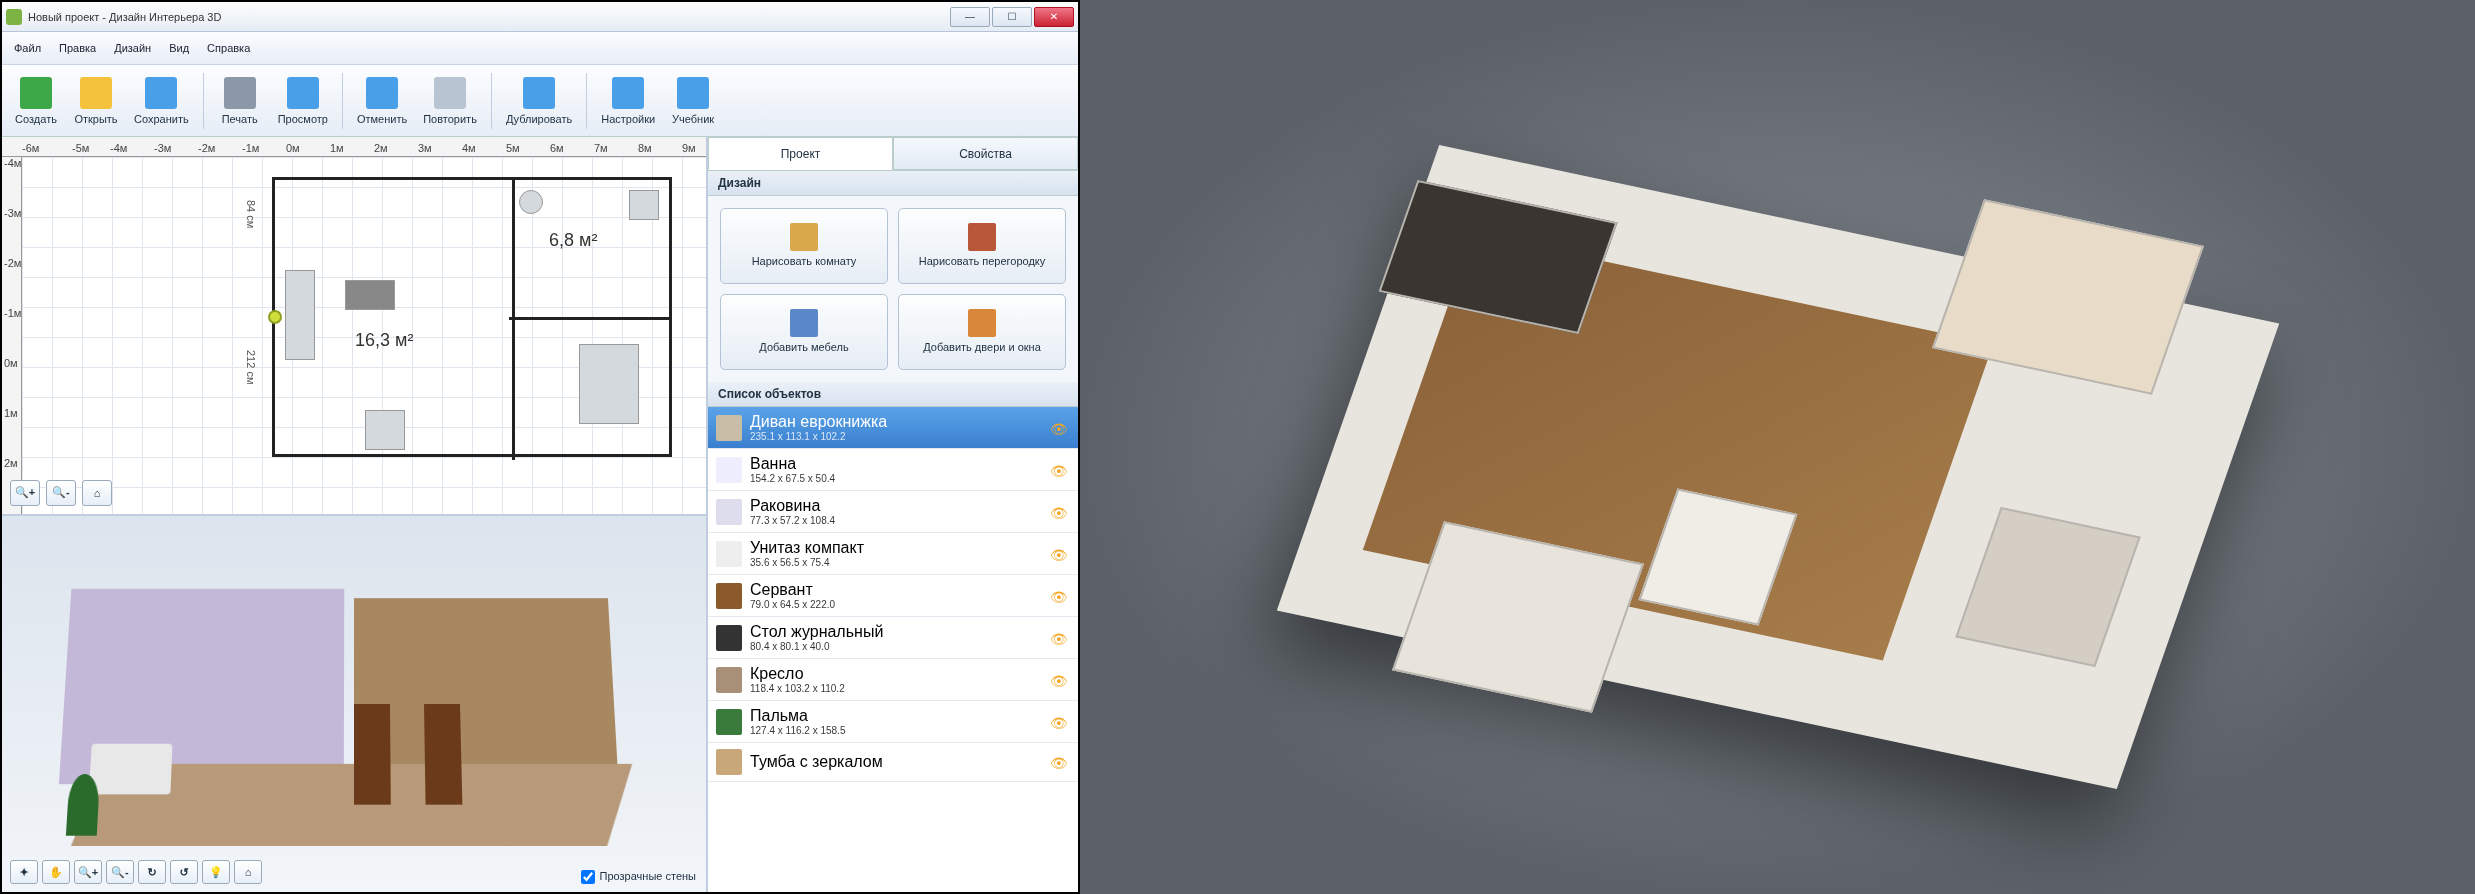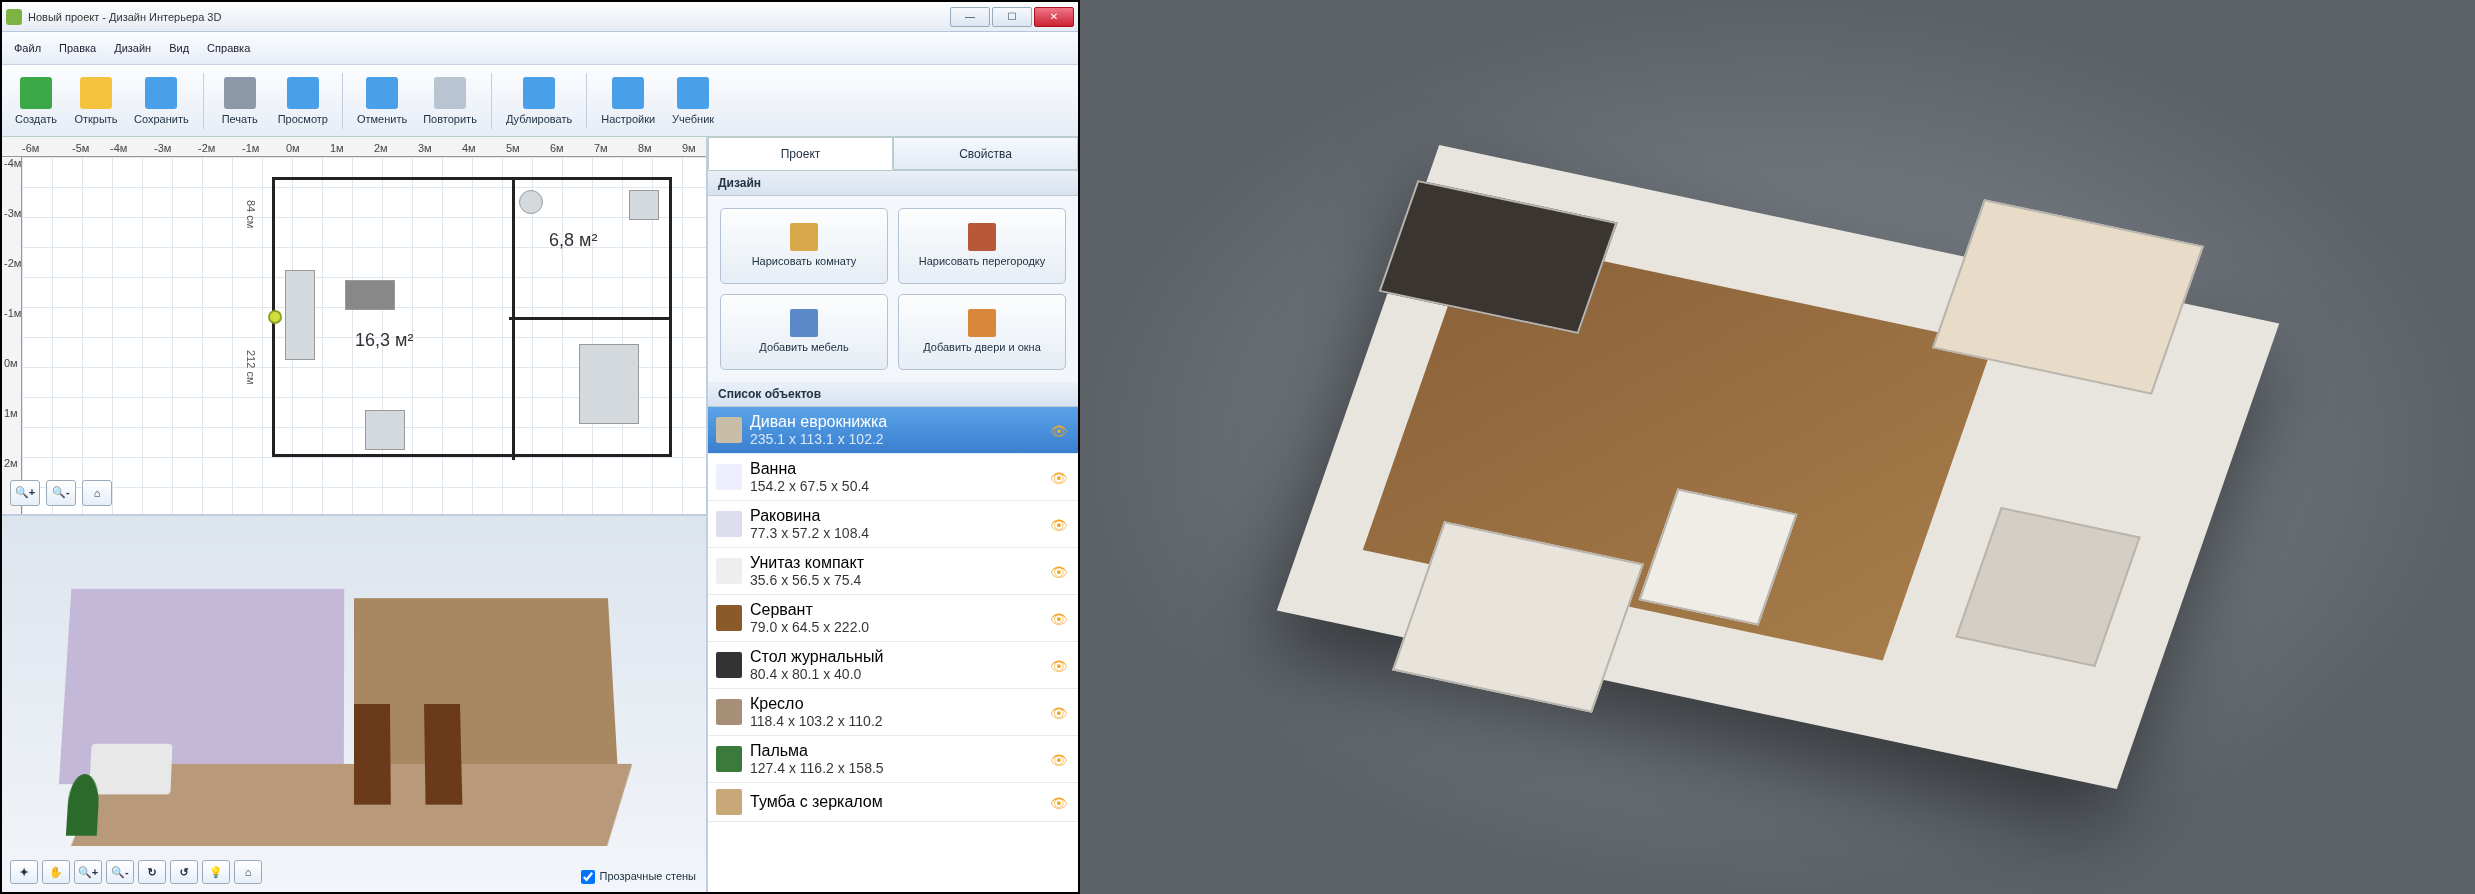--- a/index.html
+++ b/index.html
@@ -52,21 +52,21 @@
 .design-grid{display:grid;grid-template-columns:1fr 1fr;gap:10px;padding:12px}
 .dbtn{height:76px;background:linear-gradient(#fdfefe,#e6edf5);border:1px solid #b4c2d6;border-radius:5px;display:flex;flex-direction:column;align-items:center;justify-content:center;gap:4px}
 .dbtn .dicon{width:28px;height:28px;border-radius:2px}
 .dbtn .dlabel{font-size:11px;color:#234;text-align:center;line-height:1.2}
 .obj-list{flex:1;overflow-y:auto;background:#fff}
 .obj-item{display:flex;align-items:center;padding:6px 8px;border-bottom:1px solid #e4eaf2;gap:8px}
 .obj-item.selected{background:linear-gradient(#5aa3e8,#3a7fcf);color:#fff}
 .obj-item .oicon{width:26px;height:26px;background:#ddd;border-radius:2px;flex-shrink:0}
 .obj-item .otext{flex:1}
 .obj-item .oname{font-size:16px}
-.obj-item .odims{font-size:14px;opacity:.8}
+.obj-item .odims{font-size:10px;opacity:.8}
 .obj-item .eye{width:20px;height:14px;color:#f5a623;font-size:14px}
 .render{flex:1;background:radial-gradient(ellipse at center,#8a9097 0%,#5c6268 70%);display:flex;align-items:center;justify-content:center;position:relative}
 .iso{width:1000px;height:700px;position:relative}
 .iso-base{position:absolute;left:80px;top:120px;width:840px;height:500px;background:#e8e5df;transform:skewY(12deg) skewX(-18deg);box-shadow:0 40px 80px rgba(0,0,0,.5)}
 .iso-floor{position:absolute;left:140px;top:180px;width:520px;height:340px;background:linear-gradient(135deg,#8b6239,#a67c4a);transform:skewY(12deg) skewX(-18deg)}
 .iso-room{position:absolute;background:#d8d4ce;border:2px solid #b8b4ae;transform:skewY(12deg) skewX(-18deg)}
 </style>
 </head>
 <body>
 

